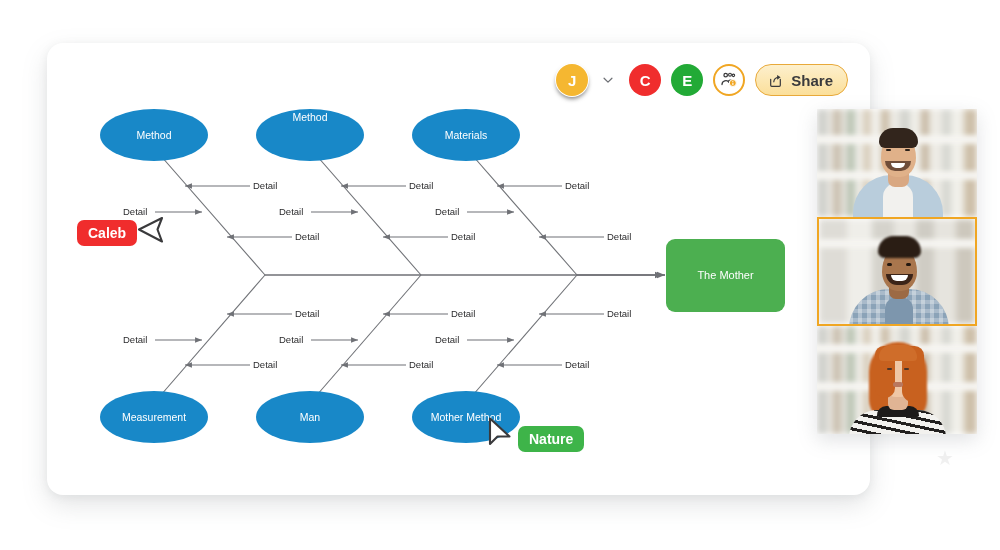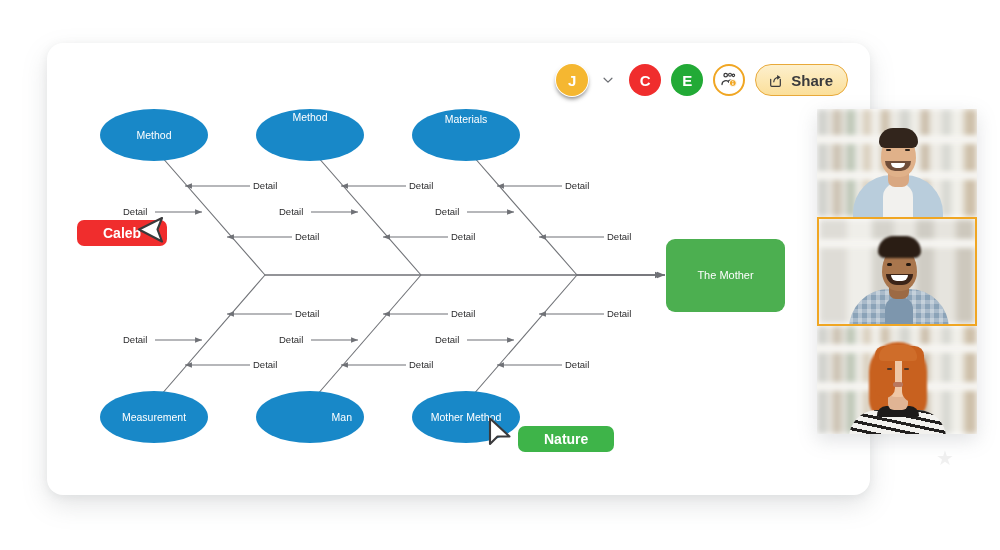--- a/index.html
+++ b/index.html
@@ -125,21 +125,21 @@
     white-space: nowrap;
     pointer-events: none;
   }
 
   
   .cursor-badge {
     position: absolute;
     color: #ffffff;
     font-size: 14px;
     font-weight: bold;
-    padding: 5px 26px;
+    padding: 5px 11px;
     border-radius: 7px;
     white-space: nowrap;
   }
   .cursor-arrow { position: absolute; }
 
   
   #video-rail {
     position: absolute;
     left: 817px;
     top: 109px;
@@ -293,24 +293,24 @@
 
       <ellipse cx="107" cy="374" rx="54" ry="26" fill="#1888c8"></ellipse>
       <ellipse cx="263" cy="374" rx="54" ry="26" fill="#1888c8"></ellipse>
       <ellipse cx="419" cy="374" rx="54" ry="26" fill="#1888c8"></ellipse>
 
       <rect x="619" y="196" width="119" height="73" rx="9" fill="#4caf50"></rect>
     </svg>
 
     <div class="node-label" style="left:57px;top:86px;width:100px;">Method</div>
     <div class="node-label" style="left:213px;top:68px;width:100px;">Method</div>
-    <div class="node-label" style="left:369px;top:70px;width:100px;">Materials</div>
+    <div class="node-label" style="left:369px;top:86px;width:100px;">Materials</div>
 
     <div class="node-label" style="left:57px;top:368px;width:100px;">Measurement</div>
-    <div class="node-label" style="left:205px;top:368px;width:100px;text-align:right;">Man</div>
+    <div class="node-label" style="left:213px;top:368px;width:100px;">Man</div>
     <div class="node-label" style="left:369px;top:368px;width:100px;">Mother Method</div>
 
     <div class="node-label" style="left:619px;top:226px;width:119px;font-size:11px;">The Mother</div>
 
     <div class="detail-label" style="left:206px;top:137px;">Detail</div>
     <div class="detail-label" style="left:76px;top:163px;">Detail</div>
     <div class="detail-label" style="left:248px;top:188px;">Detail</div>
 
     <div class="detail-label" style="left:362px;top:137px;">Detail</div>
     <div class="detail-label" style="left:232px;top:163px;">Detail</div>

